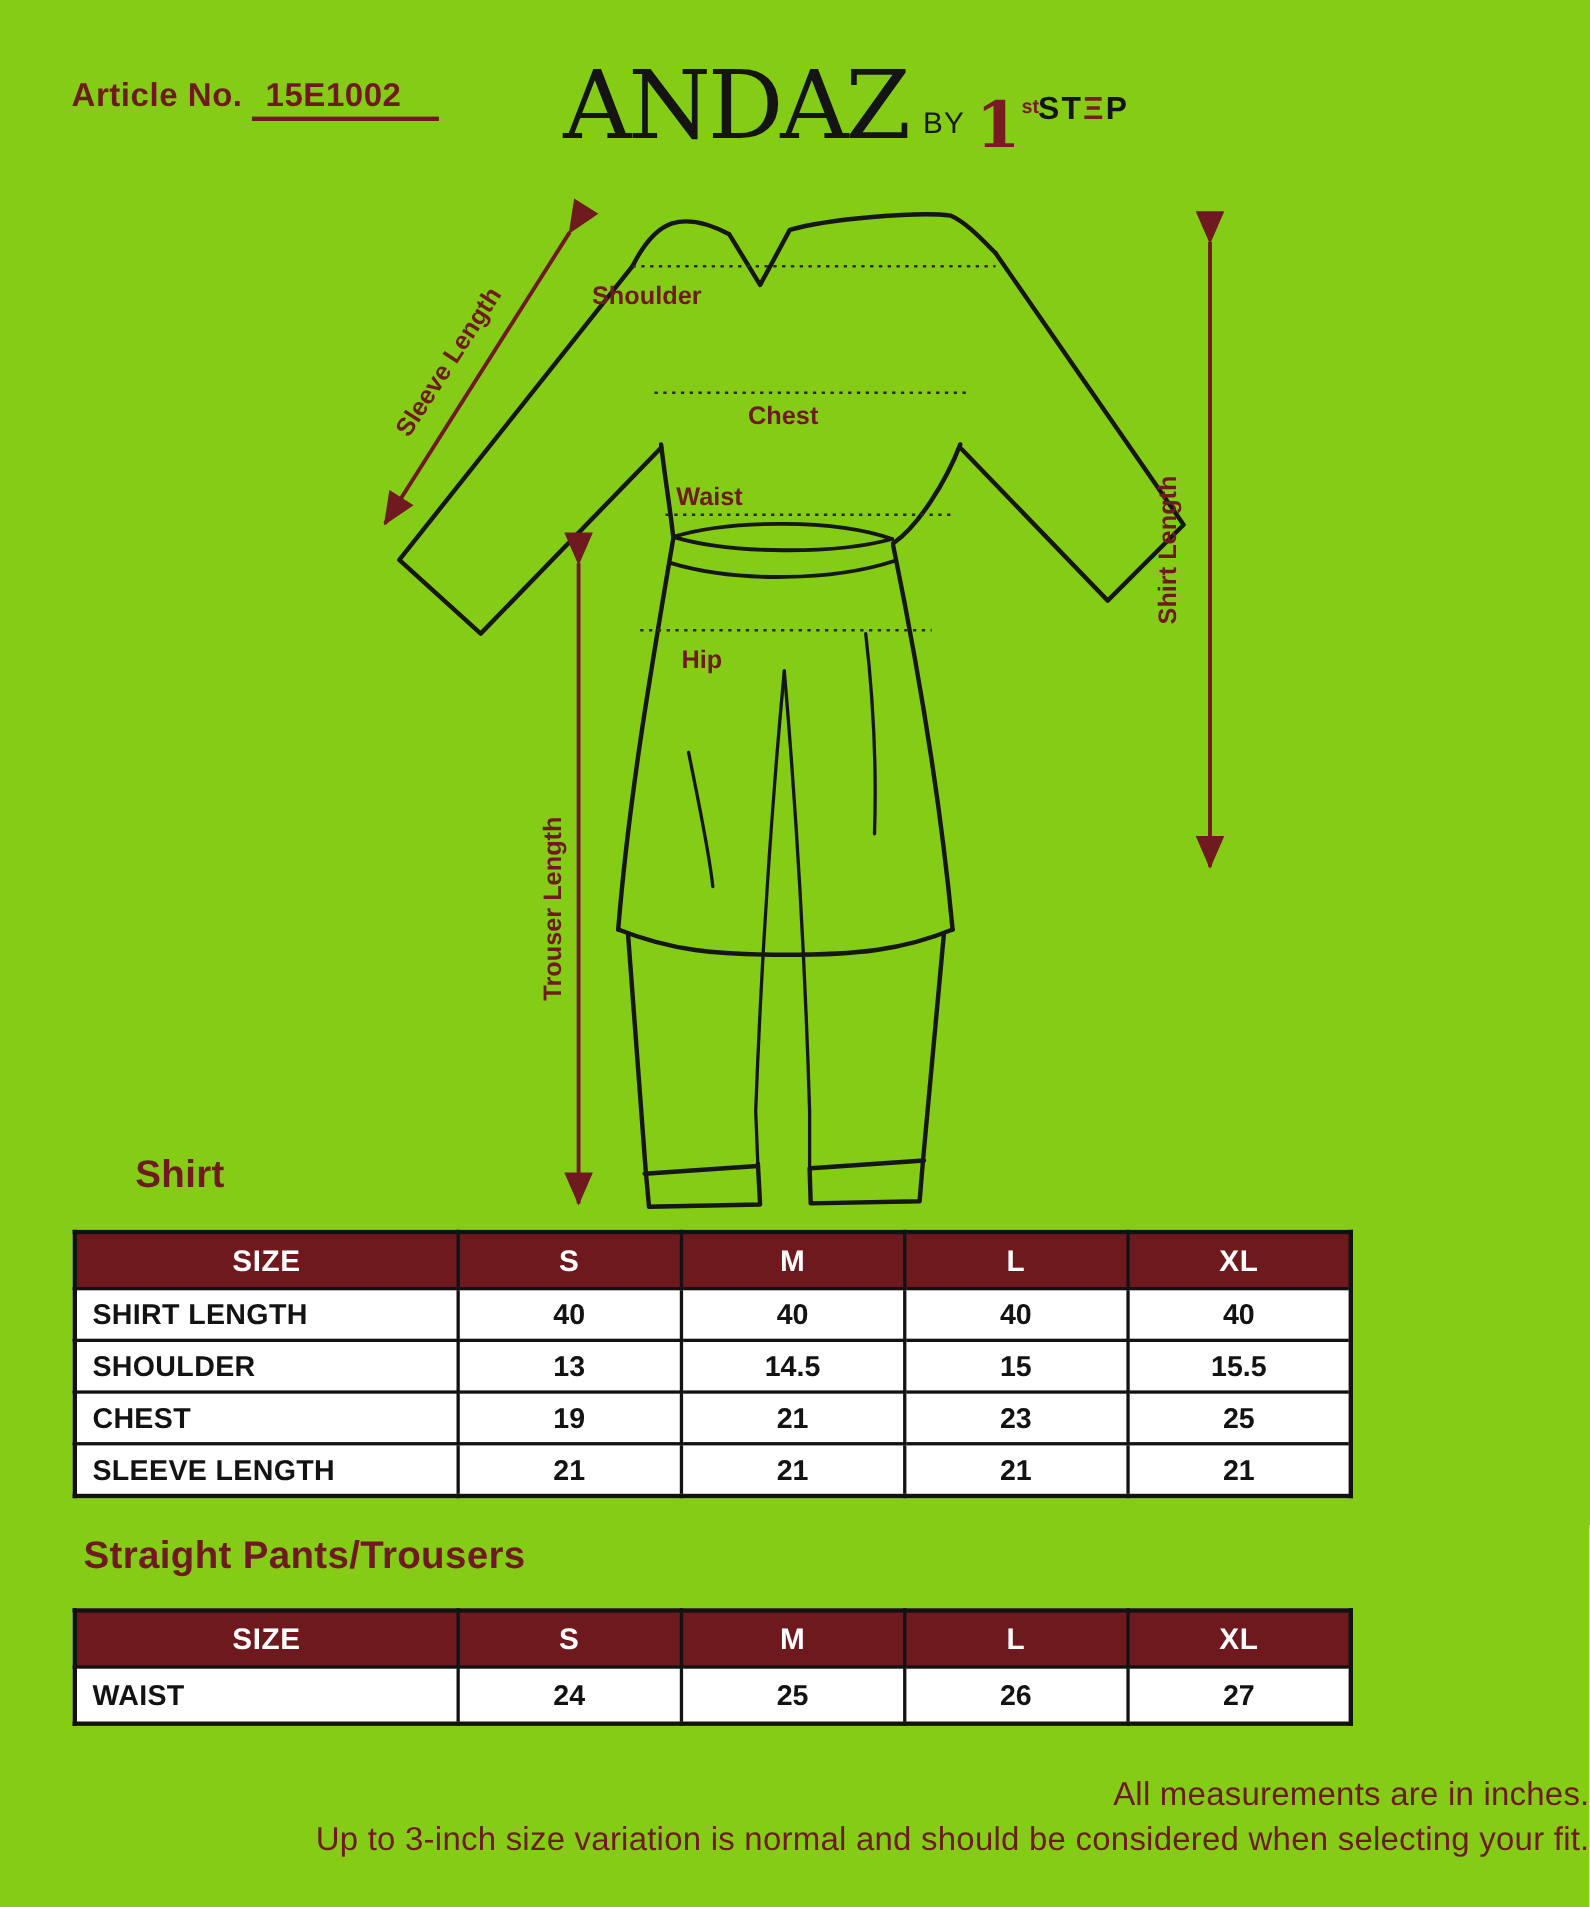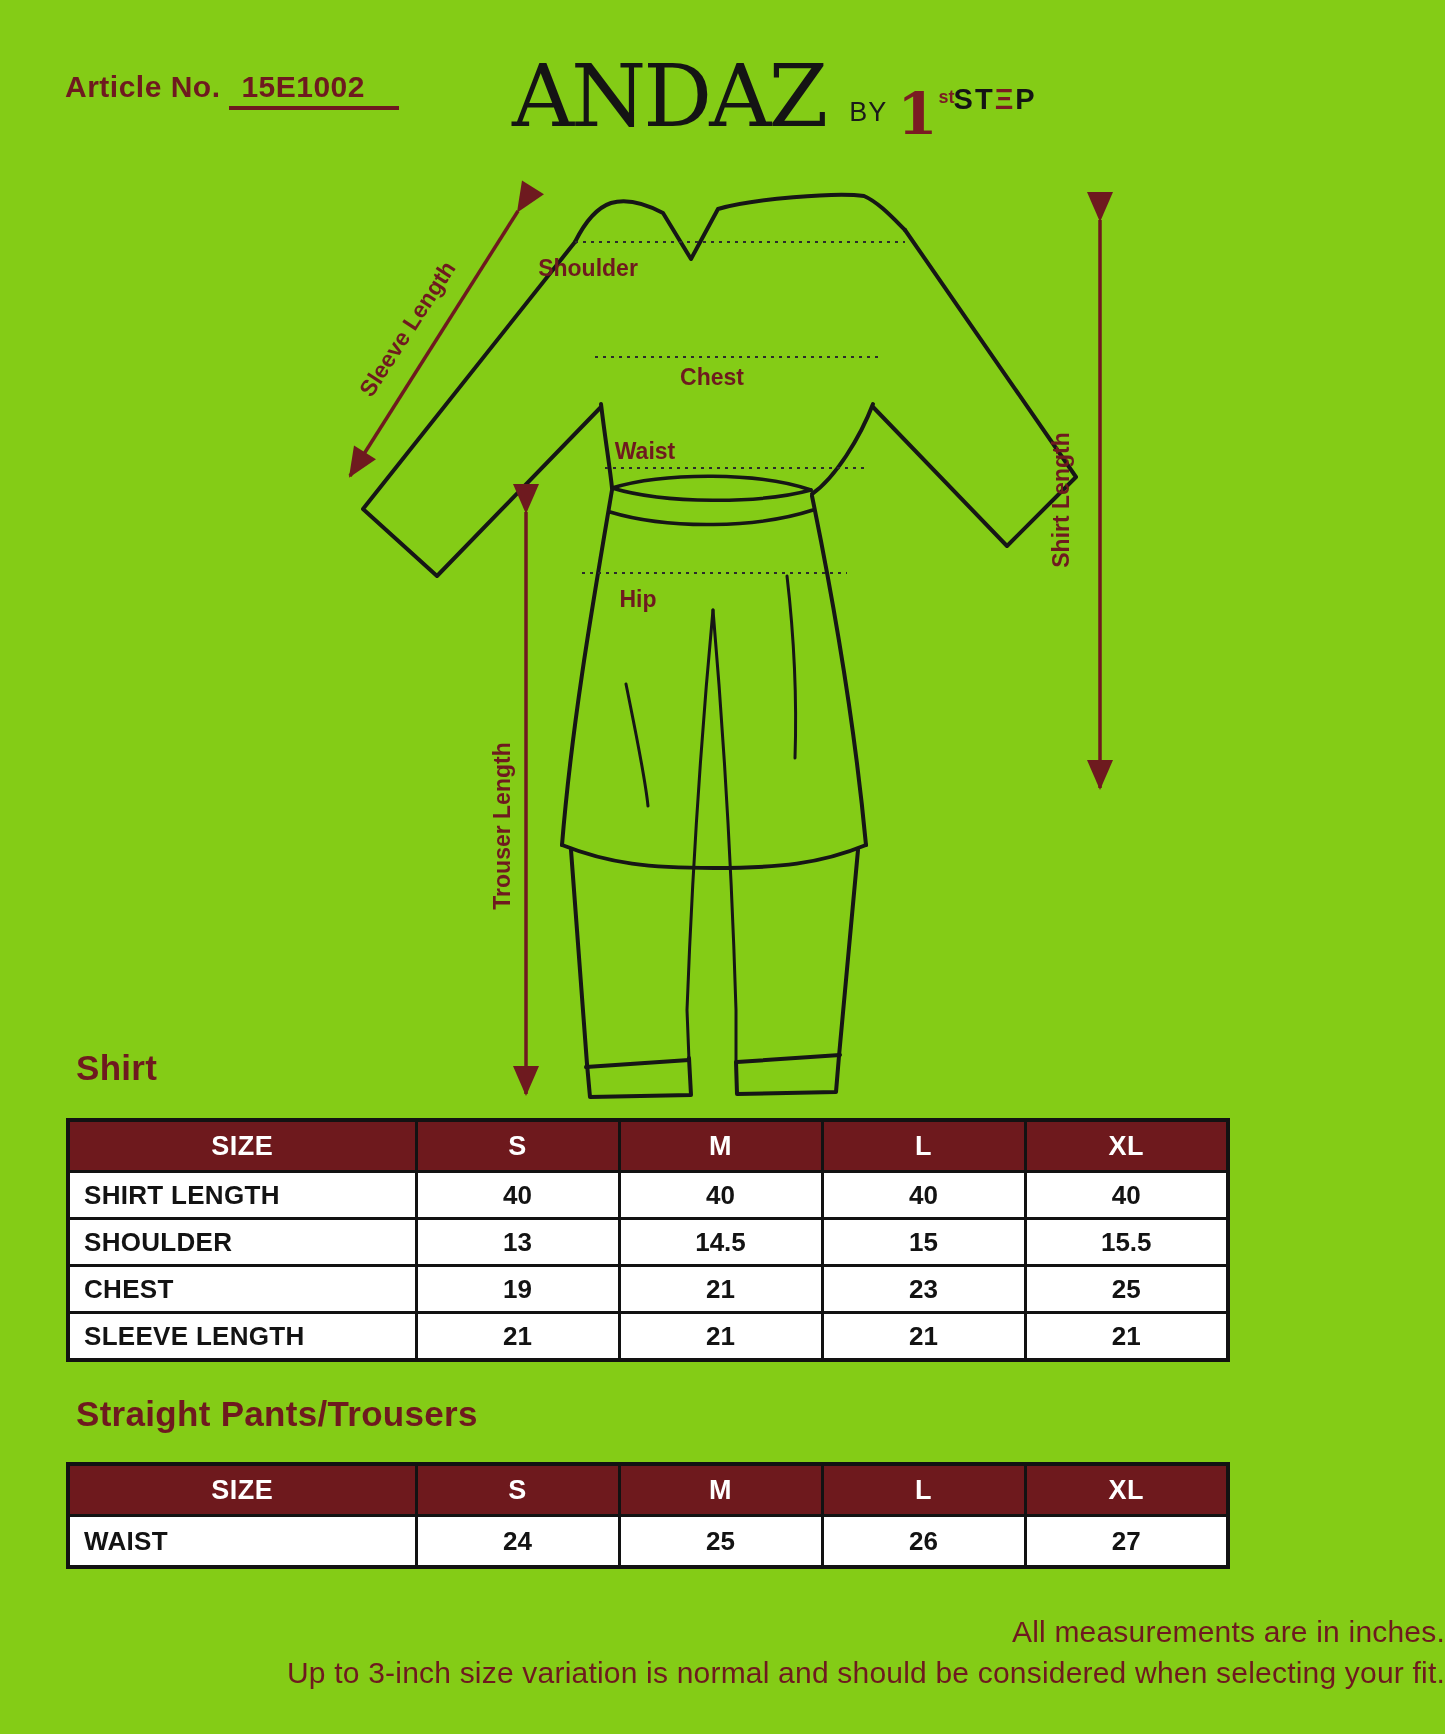--- a/index.html
+++ b/index.html
@@ -24,21 +24,21 @@
     position:absolute;left:512px;top:56px;
     display:flex;align-items:flex-end;white-space:nowrap;
   }
   .logo .brand{
     font-family:"DejaVu Serif", serif;
     font-size:86px;line-height:.95;color:#141414;
     letter-spacing:-3px;font-weight:500;
   }
   .logo .by{
     font-size:27px;color:#1a1a1a;letter-spacing:1px;
-    margin:0 10px 10px 24px;
+    margin:0 10px 10px 14px;
   }
   .logo .one{
     font-family:"DejaVu Serif", serif;
     font-size:58px;line-height:.8;color:#7a1b23;font-weight:bold;
   }
   .logo .one-sup{
     font-size:18px;color:#7a1b23;font-weight:bold;
     position:relative;top:-30px;left:1px;
   }
   .logo .step{
@@ -51,21 +51,21 @@
   .diagram svg{width:100%;height:100%;display:block;}
   .svg-label{
     font-family:"Liberation Sans", sans-serif;
     font-size:23px;font-weight:bold;fill:#6e1a1f;
   }
   
   .section-title{
     position:absolute;left:76px;
     font-size:35px;font-weight:bold;color:#6e1a1f;letter-spacing:.3px;
   }
-  .shirt-title{top:1048px;}
+  .shirt-title{top:1048px;margin-left:47px;}
   .trouser-title{top:1394px;}
   
   .table-wrap{position:absolute;left:66px;width:1164px;}
   .shirt-table-wrap{top:1118px;}
   .trouser-table-wrap{top:1462px;}
   table.size-table{
     width:100%;border-collapse:collapse;table-layout:fixed;
     border:4px solid #121212;background:#ffffff;
   }
   table.size-table th{

